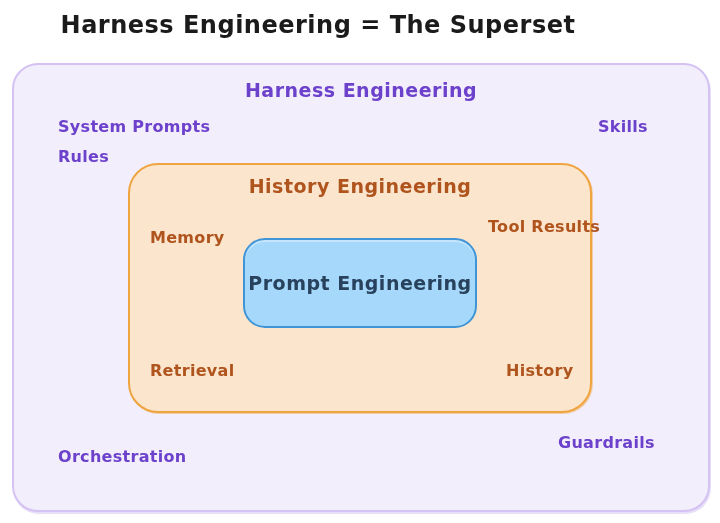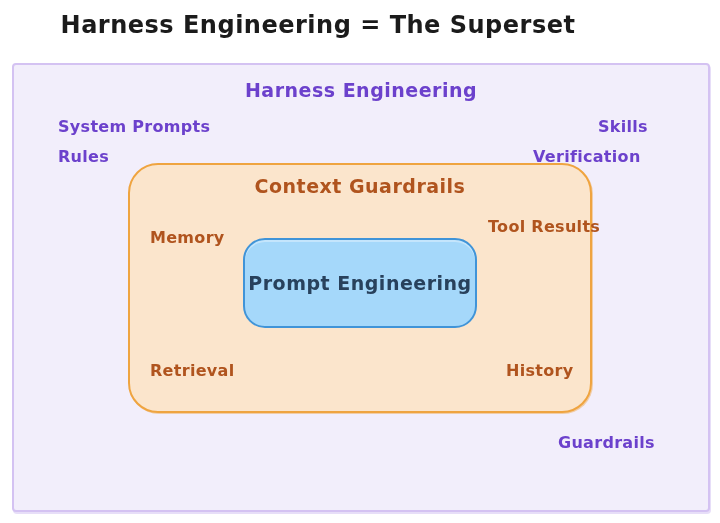--- a/index.html
+++ b/index.html
@@ -21,21 +21,21 @@
     text-align:center;font-size:24px;font-weight:bold;
     letter-spacing:0.5px;color:var(--title-text);
   }
 
   .box{position:absolute;}
 
   .outer-box{
     left:12px;top:63px;width:698px;height:449px;
     background:var(--outer-fill);
     border:2px solid var(--outer-border);
-    border-radius:4px;
+    border-radius:26px;
     box-shadow:1px 2px 0 0 rgba(212,194,242,0.55);
   }
   .outer-heading{
     position:absolute;left:0;top:14px;width:100%;
     text-align:center;font-size:19px;font-weight:bold;
     letter-spacing:0.5px;color:var(--outer-text);
   }
   .lbl{
     position:absolute;font-size:16px;font-weight:bold;
     letter-spacing:0.3px;white-space:nowrap;
@@ -87,26 +87,26 @@
 
   <div class="title">Harness Engineering = The Superset</div>
 
   <div class="box outer-box">
 
     <div class="outer-heading">Harness Engineering</div>
 
     <span class="lbl lbl-purple pos-system-prompts">System Prompts</span>
     <span class="lbl lbl-purple pos-rules">Rules</span>
     <span class="lbl lbl-purple pos-skills">Skills</span>
-    <span class="lbl lbl-purple pos-verification">Verification</span>
+    <span class="lbl lbl-purple pos-orchestration">Orchestration</span>
     <span class="lbl lbl-purple pos-guardrails">Guardrails</span>
 
     <div class="box middle-box">
 
-      <div class="middle-heading">Context Guardrails</div>
+      <div class="middle-heading">History Engineering</div>
 
       <span class="lbl lbl-brown pos-memory">Memory</span>
       <span class="lbl lbl-brown pos-tool-results">Tool Results</span>
       <span class="lbl lbl-brown pos-retrieval">Retrieval</span>
       <span class="lbl lbl-brown pos-history">History</span>
 
       <div class="box inner-box">
         <span class="inner-heading">Prompt Engineering</span>
       </div>
 

